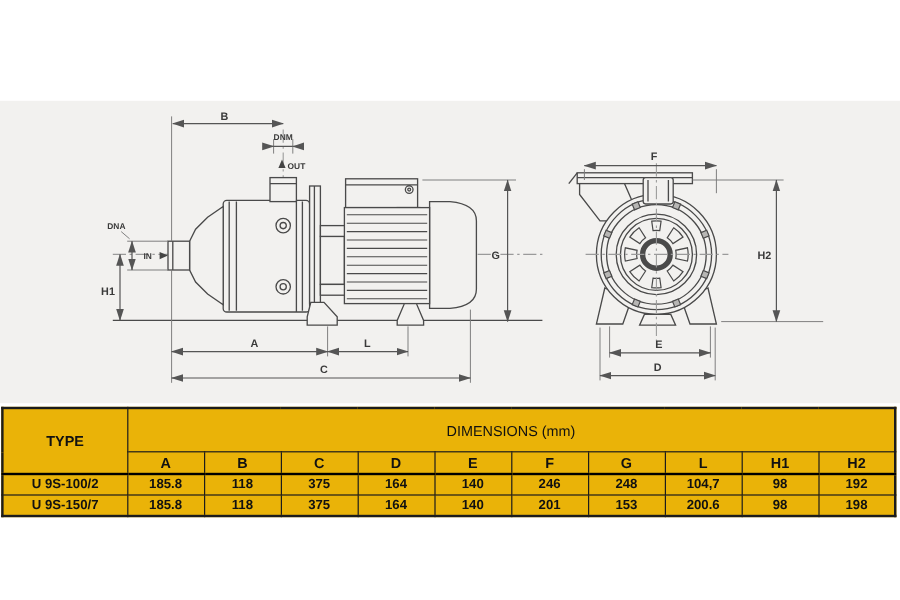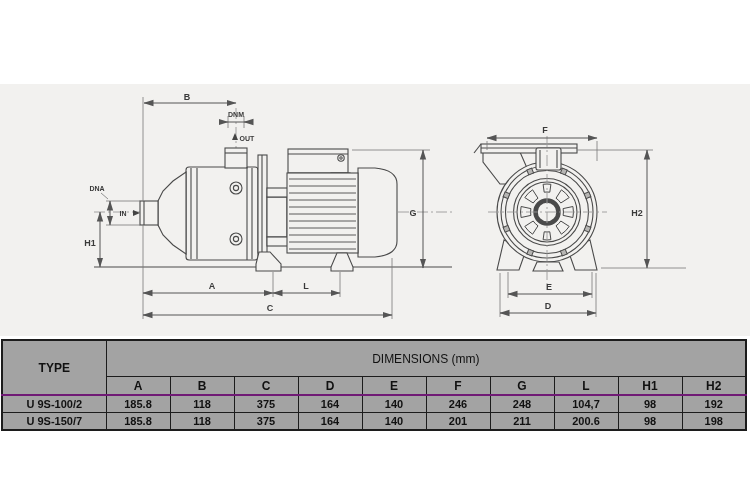--- a/index.html
+++ b/index.html
@@ -13,28 +13,28 @@
   .ext{stroke:#7a7a7a;stroke-width:0.8;fill:none;}
   .cl{stroke:#9a9a9a;stroke-width:0.9;fill:none;stroke-dasharray:11 3 2 3;}
   .dlab{font:bold 9px "Liberation Sans",sans-serif;fill:#3a3a3a;text-anchor:middle;}
   .small{font-size:7px;}
   #motor-fins line{stroke:#4a4a4a;stroke-width:0.9;}
   #front-bolts rect{fill:#b7b6b4;stroke:#4a4a4a;stroke-width:1;}
   #front-slots path{fill:#f2f1ef;stroke:#4a4a4a;stroke-width:1;}
   .arrfill{fill:#444;stroke:none;}
   
   table.dims{position:absolute;left:1px;top:339px;width:684px;border-collapse:collapse;
-             table-layout:fixed;border:2px solid #1c1c1c;background:#a3a3a3;}
+             table-layout:fixed;border:2px solid #1c1c1c;background:#eab308;}
   table.dims th,table.dims td{border:1px solid #1c1c1c;text-align:center;vertical-align:middle;
              padding:0;color:#111;font-family:"Liberation Sans",sans-serif;}
   th.hmain{font-size:12px;font-weight:normal;height:35px;}
   th.htype{font-size:12px;font-weight:bold;}
   th.hletter{font-size:12px;font-weight:bold;height:17px;}
   td.val,td.typ{font-size:11px;font-weight:bold;height:16px;}
-  tr.datarow1 td{border-top:2px solid #701a75;}
+  tr.datarow1 td{border-top:2px solid #000000;}
 </style>
 </head>
 <body>
 
 <div class="panel">
 <svg id="pump-svg" width="750" height="252" viewBox="0 84 750 252">
   <defs>
     <marker id="arw" viewBox="0 0 10 8" refX="9.5" refY="4" markerWidth="10" markerHeight="8" markerUnits="userSpaceOnUse" orient="auto-start-reverse">
       <path d="M10,4 L0,0.8 L0,7.2 Z" fill="#555"></path>
     </marker>
@@ -238,19 +238,19 @@
       <td class="val">192</td>
     </tr>
     <tr>
       <td class="typ">U 9S-150/7</td>
       <td class="val">185.8</td>
       <td class="val">118</td>
       <td class="val">375</td>
       <td class="val">164</td>
       <td class="val">140</td>
       <td class="val">201</td>
-      <td class="val">211</td>
+      <td class="val">153</td>
       <td class="val">200.6</td>
       <td class="val">98</td>
       <td class="val">198</td>
     </tr>
   </tbody>
 </table>
 
 </body></html>

